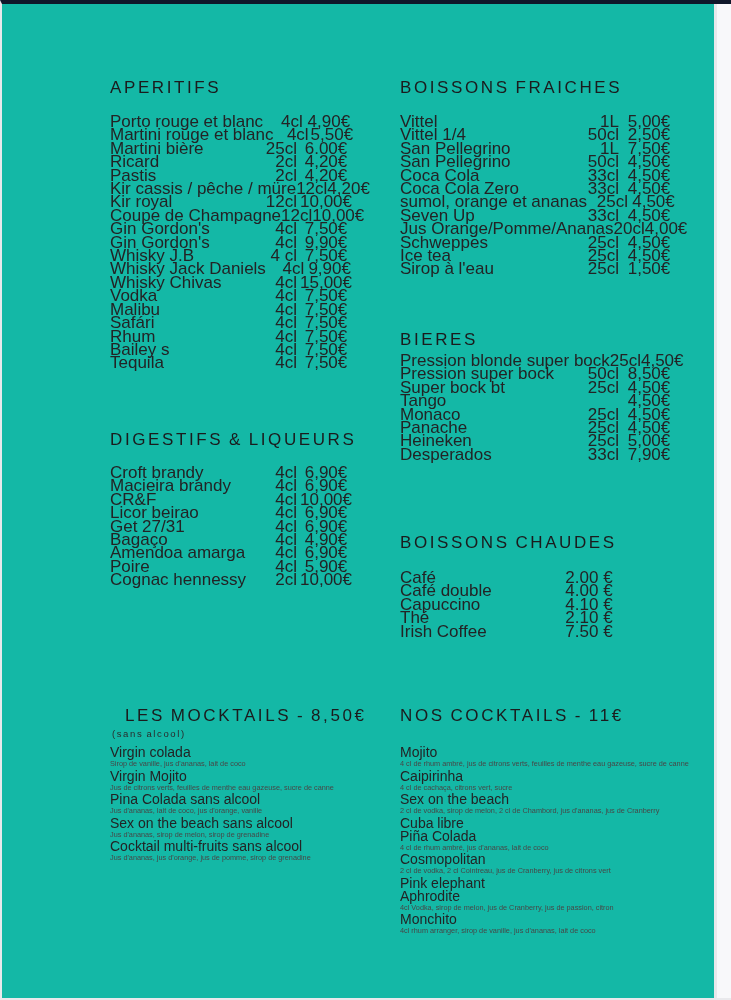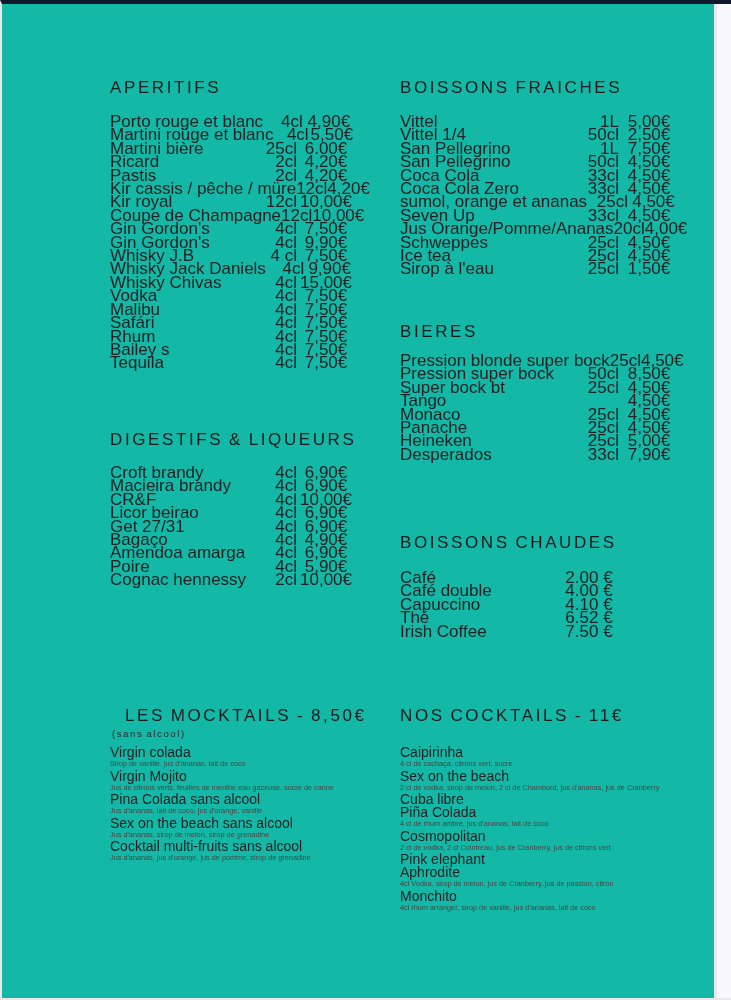--- a/index.html
+++ b/index.html
@@ -81,21 +81,21 @@
     color: #474747;
     white-space: nowrap;
   }
   
   #aperitifs-title   { left: 108px; top: 74px; }
   #aperitifs-list    { left: 108px; top: 111px; width: 245px; }
   #digestifs-title   { left: 108px; top: 426px; }
   #digestifs-list    { left: 108px; top: 462px; width: 245px; }
   #fraiches-title    { left: 398px; top: 74px; }
   #fraiches-list     { left: 398px; top: 111px; width: 279px; }
-  #bieres-title      { left: 398px; top: 318px; }
+  #bieres-title      { left: 398px; top: 326px; }
   #bieres-list       { left: 398px; top: 350px; width: 279px; }
   #chaudes-title     { left: 398px; top: 529px; }
   #chaudes-list      { left: 398px; top: 567px; width: 218px; }
   #mocktails-title   { left: 123px; top: 702px; }
   #mocktails-sub     { left: 110px; top: 724px; }
   #mocktails-list    { left: 108px; top: 742px; width: 280px; }
   #cocktails-title   { left: 398px; top: 702px; }
   #cocktails-list    { left: 398px; top: 742px; width: 315px; }
 </style>
 </head>
@@ -425,21 +425,21 @@
         <span class="p">4.00 €</span>
       </div>
 
       <div class="row">
         <span class="n">Capuccino</span>
         <span class="p">4.10 €</span>
       </div>
 
       <div class="row">
         <span class="n">Thé</span>
-        <span class="p">6.52 €</span>
+        <span class="p">2.10 €</span>
       </div>
 
       <div class="row">
         <span class="n">Irish Coffee</span>
         <span class="p">7.50 €</span>
       </div>
     </div>
 
   <div class="section-title" id="mocktails-title">LES MOCKTAILS - 8,50€</div>
   <div class="subtitle" id="mocktails-sub">(sans alcool)</div>
@@ -469,20 +469,24 @@
       <div class="citem">
         <div class="c-name">Cocktail multi-fruits sans alcool</div>
         <div class="c-desc">Jus d'ananas, jus d'orange, jus de pomme, sirop de grenadine</div>
       </div>
     </div>
 
   <div class="section-title" id="cocktails-title">NOS COCKTAILS - 11€</div>
 
   <div class="menu-list" id="cocktails-list">
 
+      <div class="citem">
+        <div class="c-name">Mojito</div>
+        <div class="c-desc">4 cl de rhum ambré, jus de citrons verts, feuilles de menthe eau gazeuse, sucre de canne</div>
+      </div>
 
       <div class="citem">
         <div class="c-name">Caipirinha</div>
         <div class="c-desc">4 cl de cachaça, citrons vert, sucre</div>
       </div>
 
       <div class="citem">
         <div class="c-name">Sex on the beach</div>
         <div class="c-desc">2 cl de vodka, sirop de melon, 2 cl de Chambord, jus d'ananas, jus de Cranberry</div>
       </div>

